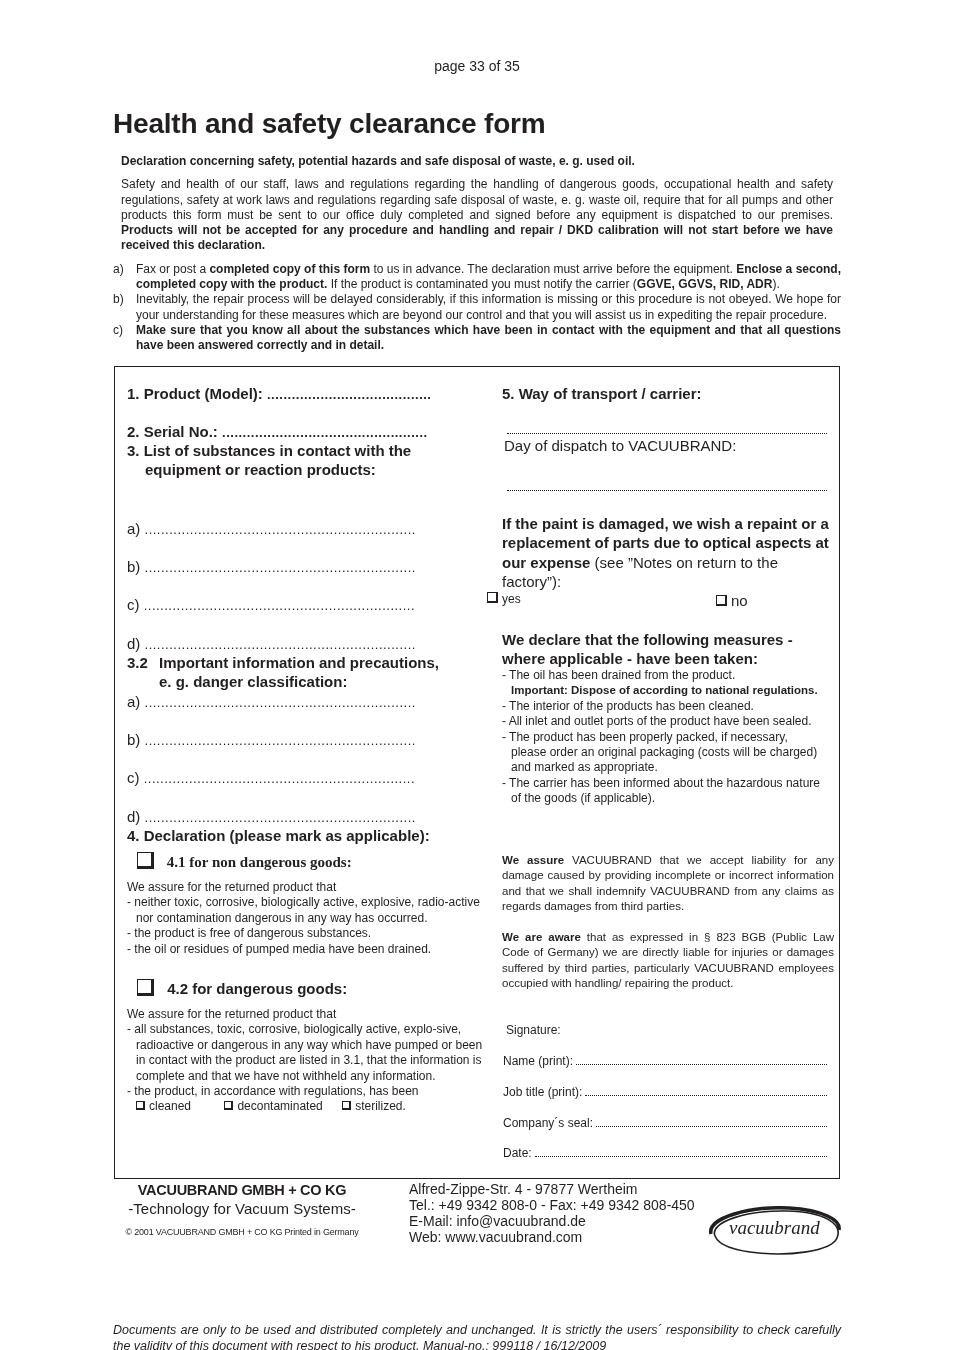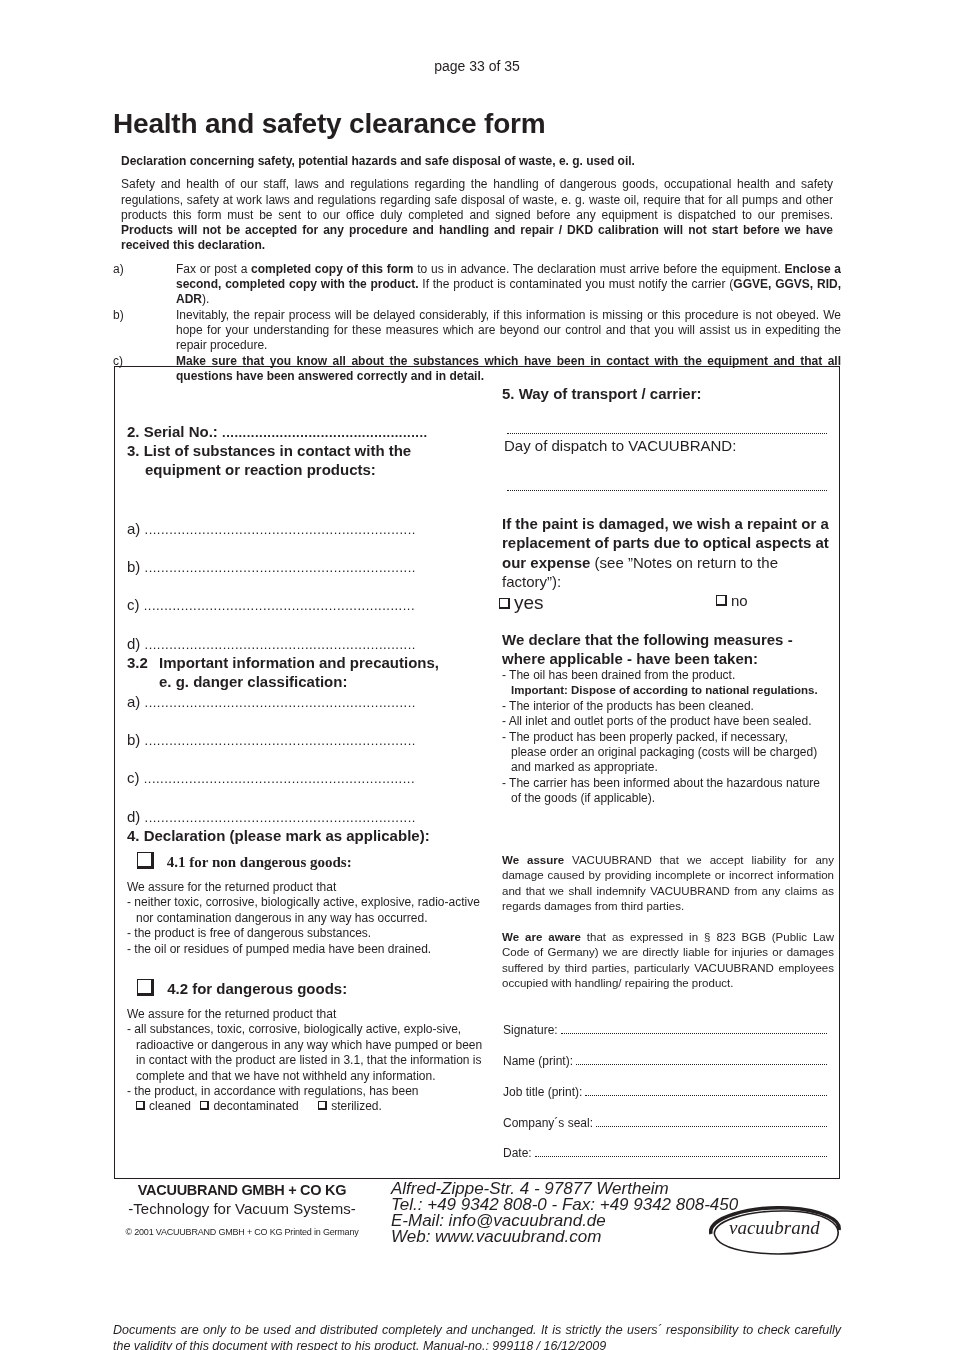--- a/index.html
+++ b/index.html
@@ -5,33 +5,33 @@
   html, body { margin:0; padding:0; background:#fff; }
   body { width:954px; height:1350px; position:relative; font-family:"Liberation Sans", sans-serif; color:#231f20; overflow:hidden; }
   .abs { position:absolute; }
   .page-num { top:58px; left:0; width:954px; text-align:center; font-size:14px; }
   .title { top:108px; left:113px; font-size:28px; font-weight:bold; letter-spacing:-0.2px; }
   .intro { top:146px; left:113px; width:728px; font-size:12px; line-height:15.3px; text-align:justify; }
   .intro p { margin:8px; }
   .intro b { font-weight:bold; }
   .intro .li { display:flex; }
   .intro .li .m { width:23px; flex:none; }
-  .intro .li .t { flex:1; text-align:justify;margin-left:40px; }
+  .intro .li .t { flex:1; text-align:justify; }
   .box { top:366px; left:114px; width:724px; height:811px; border:1.3px solid #231f20; }
   .h { font-size:15px; font-weight:bold; line-height:19px; }
   .dots { font-size:13px; letter-spacing:0.5px; }
   .row { position:absolute; left:12px; font-size:15px; }
   .sm { font-size:12px; line-height:15.4px; }
   .chk { display:inline-block; width:14px; height:14px; border:1.5px solid #231f20; border-right-width:3px; border-bottom-width:3px; box-sizing:border-box; vertical-align:-2px; }
   .mini { display:inline-block; width:9px; height:9px; border:1px solid #231f20; border-right-width:2px; border-bottom-width:2px; box-sizing:border-box; margin-right:4px; vertical-align:0px; }
   .dotline { border-bottom:1px dotted #231f20; height:0; }
   .sigrow { position:absolute; left:388px; width:324px; font-size:12px; display:flex; align-items:baseline; }
   .sigrow .fill { flex:1; border-bottom:1px dotted #231f20; margin-left:3px; height:1px; }
   .footer-co { top:1181px; left:114px; width:256px; text-align:center; }
-  .footer-addr { top:1181px; left:391px; font-size:17px; line-height:16px;font-style:italic; }
+  .footer-addr { top:1181px; left:409px; font-size:14px; line-height:16px; }
   .logo { top:1206px; left:707px; }
   .disclaimer { top:1277px; left:113px; width:728px; font-size:12.5px; font-style:italic; line-height:16px; text-align:justify;margin-top:45px; }
   .ind { padding-left:9px; text-indent:-9px; }
 </style>
 </head>
 <body>
 
 <div class="abs page-num">page 33 of 35</div>
 <div class="abs title">Health and safety clearance form</div>
 
@@ -47,20 +47,21 @@
     <span class="t">Inevitably, the repair process will be delayed considerably, if this information is missing or this procedure is not obeyed. We hope for your understanding for these measures which are beyond our control and that you will assist us in expediting the repair procedure.</span>
   </div>
   <div class="li">
     <span class="m">c)</span>
     <span class="t"><b>Make sure that you know all about the substances which have been in contact with the equipment and that all questions have been answered correctly and in detail.</b></span>
   </div>
 </div>
 
 <div class="abs box">
 
+  <div class="row h" style="top:17px;"><span>1. Product (Model):</span> <span class="dots">........................................</span></div>
   <div class="row h" style="top:55px;"><span>2. Serial No.:</span> <span class="dots">..................................................</span></div>
   <div class="row h" style="top:74px;">
     <div>3. List of substances in contact with the</div>
     <div style="padding-left:18px">equipment or reaction products:</div>
   </div>
   <div class="row" style="top:153px;"><span>a)</span> <span class="dots">..................................................................</span></div>
   <div class="row" style="top:191px;"><span>b)</span> <span class="dots">..................................................................</span></div>
   <div class="row" style="top:229px;"><span>c)</span> <span class="dots">..................................................................</span></div>
   <div class="row" style="top:268px;"><span>d)</span> <span class="dots">..................................................................</span></div>
   <div class="row h" style="top:286px; display:flex;">
@@ -86,53 +87,53 @@
   <div class="row h" style="top:612px; left:22px;">
     <span class="chk" style="width:17px;height:17px;"></span>
     <span style="margin-left:9px">4.2  for dangerous goods:</span>
   </div>
   <div class="row sm" style="top:640px; width:358px;">
     <div>We assure for the returned product that</div>
     <div class="ind">- all substances, toxic, corrosive, biologically active, explo-sive, radioactive or dangerous in any way which have pumped or been in contact with the product are listed in 3.1, that the information is complete and that we have not withheld any information.</div>
     <div class="ind">- the product, in accordance with regulations, has been</div>
     <div style="padding-left:9px;">
       <span><span class="mini"></span><span>cleaned</span></span>
-      <span style="margin-left:6px"><span class="mini"></span><span>decontaminated</span></span>
+      <span style="margin-left:30px"><span class="mini"></span><span>decontaminated</span></span>
       <span style="margin-left:16px"><span class="mini"></span><span>sterilized.</span></span>
     </div>
   </div>
 
   <div class="row h" style="top:17px; left:387px;">5. Way of transport / carrier:</div>
   <div class="abs dotline" style="top:66px; left:392px; width:320px;"></div>
   <div class="row" style="top:70px; left:389px; font-size:15px;">Day of dispatch to VACUUBRAND:</div>
   <div class="abs dotline" style="top:123px; left:392px; width:320px;"></div>
 
   <div class="row" style="top:147px; left:387px; width:332px; font-size:15px; line-height:19.4px;">
     <b>If the paint is damaged, we wish a repaint or a replacement of parts due to optical aspects at our expense</b><span> (see ”Notes on return to the factory”):</span>
   </div>
-  <div class="row" style="top:225px; left:384px; font-size:19px;"><span class="mini" style="width:11px;height:11px;"></span><span>yes</span></div>
+  <div class="row" style="top:225px; left:372px; font-size:12px;"><span class="mini" style="width:11px;height:11px;"></span><span>yes</span></div>
   <div class="row" style="top:225px; left:601px; font-size:15px;"><span class="mini" style="width:11px;height:11px;"></span><span>no</span></div>
 
   <div class="row h" style="top:263px; left:387px; width:320px;">We declare that the following measures - where applicable - have been taken:</div>
   <div class="row sm" style="top:301px; left:387px; width:320px;">
     <div class="ind"><span>- The oil has been drained from the product.</span><br><b style="font-size:11.5px">Important: Dispose of according to national regulations.</b></div>
     <div class="ind">- The interior of the products has been cleaned.</div>
     <div class="ind">- All inlet and outlet ports of the product have been sealed.</div>
     <div class="ind">- The product has been properly packed, if necessary, please order an original packaging (costs will be charged) and marked as appropriate.</div>
     <div class="ind">- The carrier has been informed about the hazardous nature of the goods (if applicable).</div>
   </div>
 
   <div class="row" style="top:486px; left:387px; width:332px; font-size:11.5px; line-height:15.4px; text-align:justify;">
     <b>We assure</b><span> VACUUBRAND that we accept liability for any damage caused by providing incomplete or incorrect information and that we shall indemnify VACUUBRAND from any claims as regards damages from third parties.</span>
   </div>
   <div class="row" style="top:563px; left:387px; width:332px; font-size:11.5px; line-height:15.4px; text-align:justify;">
     <b>We are aware</b><span> that as expressed in § 823 BGB  (Public Law Code of Germany) we are directly liable for injuries or damages suffered by third parties, particularly VACUUBRAND employees occupied with handling/ repairing the product.</span>
   </div>
 
-  <div class="sigrow" style="top:656px;">
+  <div class="sigrow" style="top:656px;flex-direction:column;">
       <span>Signature:</span>
       <span class="fill"></span>
     </div>
   <div class="sigrow" style="top:687px;">
       <span>Name (print):</span>
       <span class="fill"></span>
     </div>
   <div class="sigrow" style="top:718px;">
       <span>Job title (print):</span>
       <span class="fill"></span>

